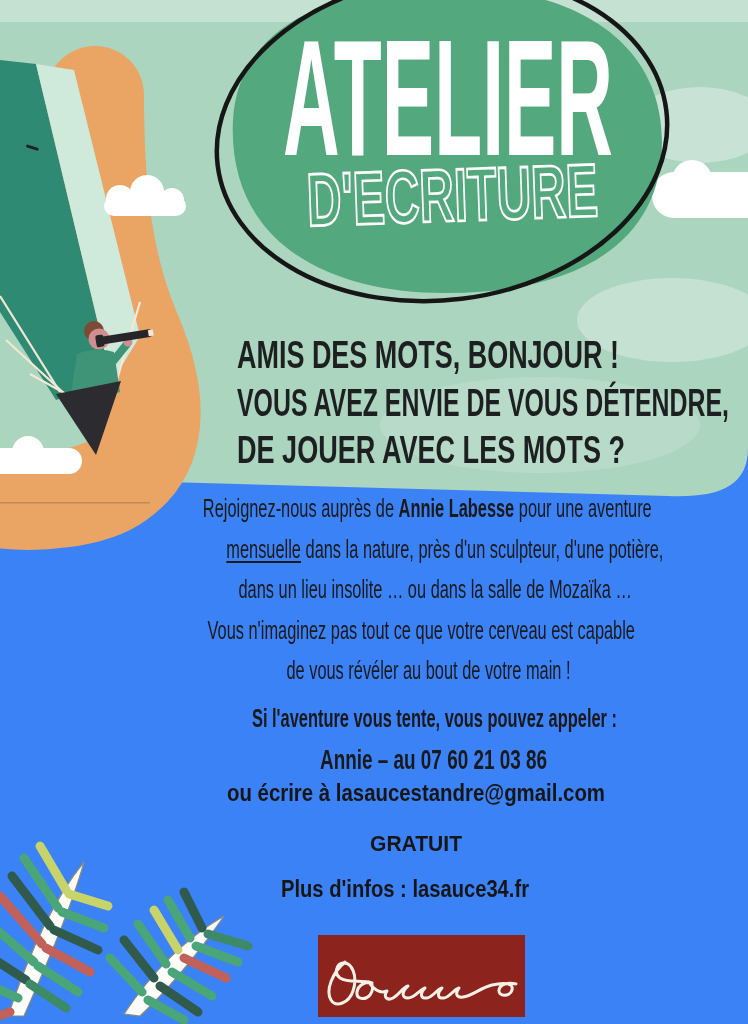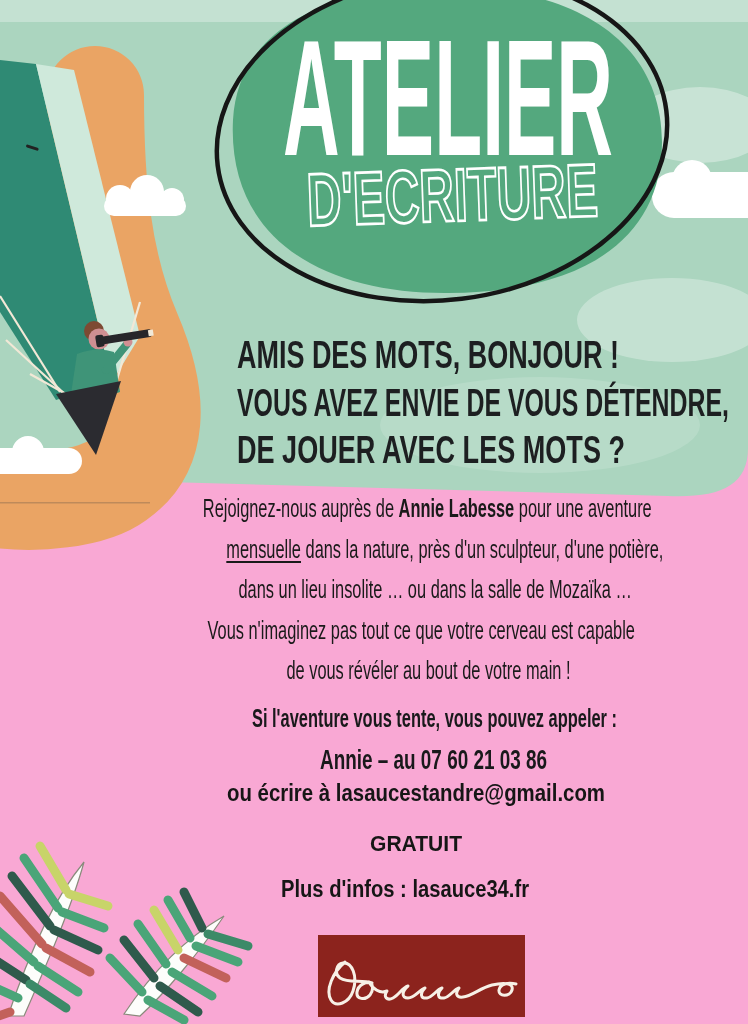--- a/index.html
+++ b/index.html
@@ -1,18 +1,18 @@
 <!DOCTYPE html>
 <html><head>
 <meta charset="utf-8">
 <style>
   html,body{margin:0;padding:0;background:#e9e9e4;}
   .poster{
     position:relative; width:748px; height:1024px;
-    background:#f9a8d4; overflow:hidden;
+    background:#3b82f6; overflow:hidden;
     font-family:"Liberation Sans", sans-serif;
   }
   .art{position:absolute; left:0; top:0;}
 
   
   .t-main   {font:700 165px/1 "Liberation Sans", sans-serif; fill:#ffffff;}
   .t-sub    {font:700 75px/1  "Liberation Sans", sans-serif; fill:none; stroke:#ffffff; stroke-width:2.6;}
   .t-head   {font:700 38px/1  "Liberation Sans", sans-serif; fill:#1d1f21;}
   .t-cta    {font:700 26px/1  "Liberation Sans", sans-serif; fill:#19191b;}
   .t-phone  {font:700 27px/1  "Liberation Sans", sans-serif; fill:#19191b;}

